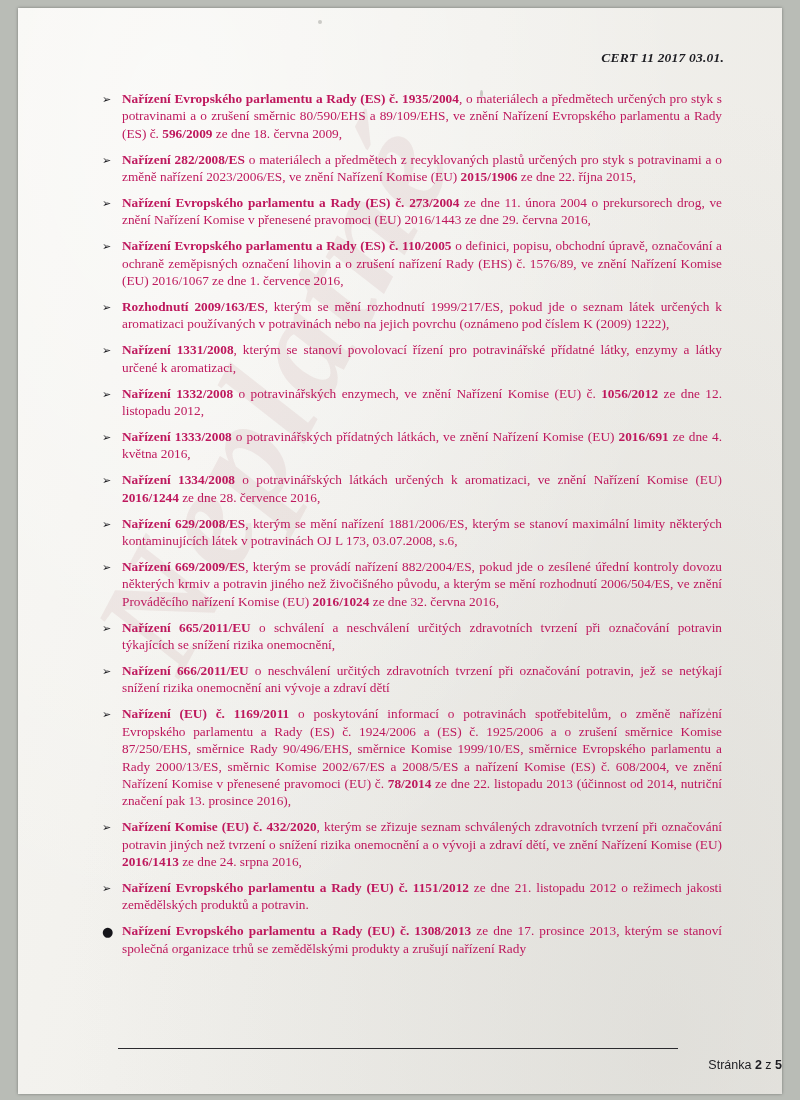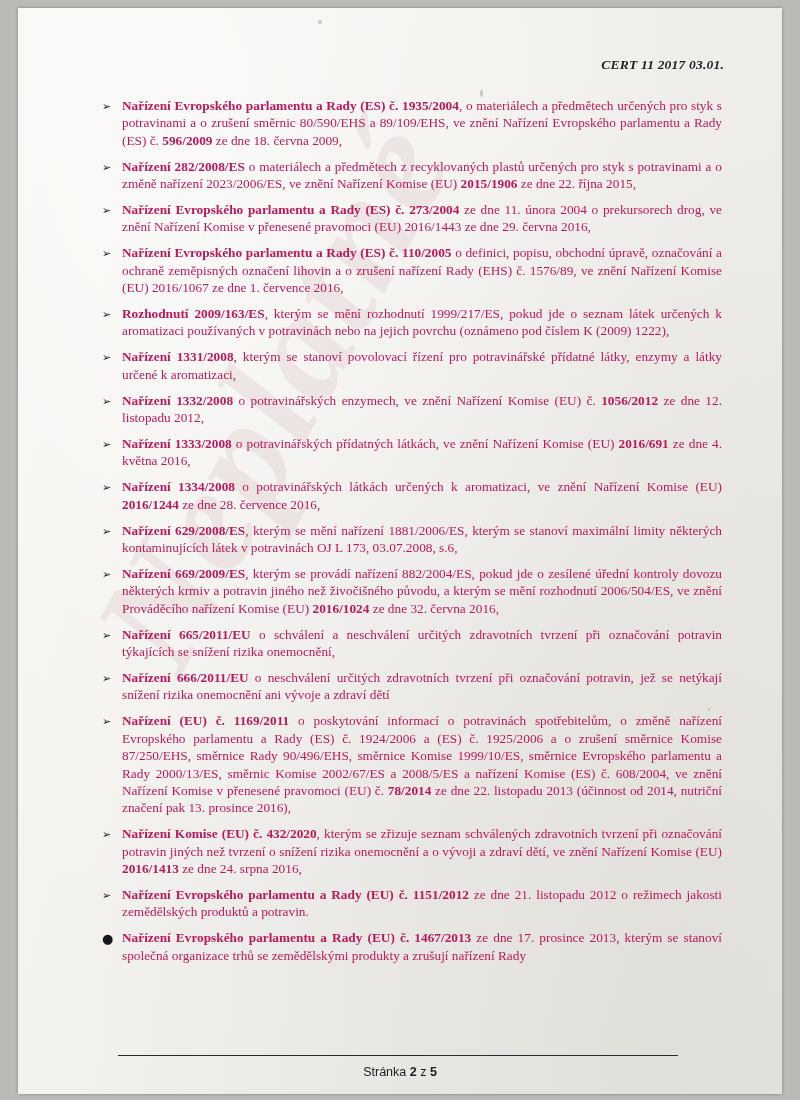--- a/index.html
+++ b/index.html
@@ -50,21 +50,20 @@
   .speck {
     position: absolute;
     background: rgba(120,120,115,0.35);
     border-radius: 50%;
     pointer-events: none;
   }
   .content {
     position: absolute;
     left: 0; top: 0; right: 0; bottom: 0;
     padding: 8px;
-    margin-top: 7px;
   }
   .doc-code {
     position: absolute;
     right: 58px;
     top: 42px;
     font-family: "Liberation Serif", serif;
     font-size: 13.5px;
     font-style: italic;
     font-weight: bold;
     color: #1d1d22;
@@ -111,21 +110,21 @@
     top: 1040px;
     width: 560px;
     height: 1px;
     background: #2a2a2e;
   }
   .footer {
     position: absolute;
     left: 0;
     right: 0;
     top: 1050px;
-    text-align: center;
+    text-align: right;
     font-family: "Liberation Sans", sans-serif;
     font-size: 12.5px;
     color: #1d1d22;
   }
   .footer b { font-weight: bold; }
 </style>
 </head>
 <body>
 
 <div class="page">
@@ -200,21 +199,21 @@
         <div class="item">
           <div class="bullet">➢</div>
           <div class="itext"><b>Nařízení Komise (EU) č. 432/2020</b><span>, kterým se zřizuje seznam schválených zdravotních tvrzení při označování potravin jiných než tvrzení o snížení rizika onemocnění a o vývoji a zdraví dětí, ve znění Nařízení Komise (EU) </span><b>2016/1413</b><span> ze dne 24. srpna 2016,</span></div>
         </div>
         <div class="item">
           <div class="bullet">➢</div>
           <div class="itext"><b>Nařízení Evropského parlamentu a Rady (EU) č. 1151/2012</b><span> ze dne 21. listopadu 2012 o režimech jakosti zemědělských produktů a potravin.</span></div>
         </div>
         <div class="item">
           <div class="bullet dot">●</div>
-          <div class="itext"><b>Nařízení  Evropského  parlamentu  a  Rady  (EU)  č.  1467/2013</b><span> ze dne 17. prosince 2013, kterým se stanoví společná organizace trhů se zemědělskými produkty a zrušují nařízení Rady</span></div>
+          <div class="itext"><b>Nařízení  Evropského  parlamentu  a  Rady  (EU)  č.  1308/2013</b><span> ze dne 17. prosince 2013, kterým se stanoví společná organizace trhů se zemědělskými produkty a zrušují nařízení Rady</span></div>
         </div>
       </div>
 
     <div class="rule"></div>
     <div class="footer">
       <span>Stránka </span><b>2</b><span> z </span><b>5</b>
     </div>
   </div>
 </div>
 

